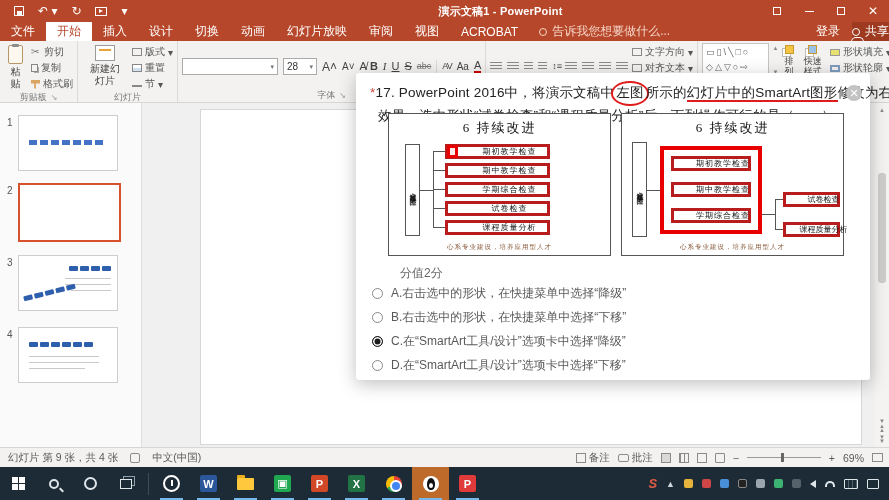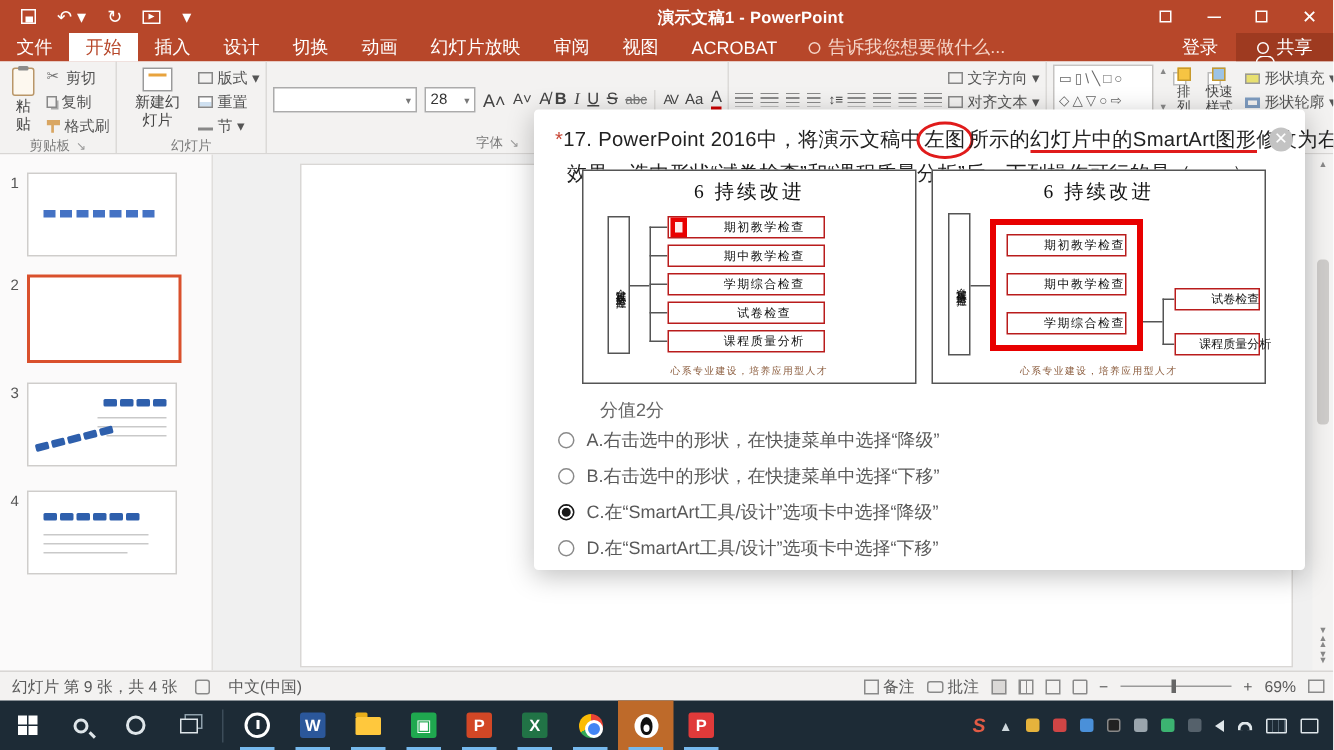--- a/index.html
+++ b/index.html
@@ -22,21 +22,21 @@
   .rst-g { width:8px; height:8px; border:1px solid #fff; }
 
   
   .tabrow { position:absolute; left:0; top:22px; width:889px; height:19px; background:#B7472A; display:flex; align-items:stretch; color:#fff; font-size:12px; }
   .tab { padding:0 11px; display:flex; align-items:center; cursor:default; }
   .tab.active { background:#fff; color:#B7472A; }
   .tellme { display:flex; align-items:center; gap:5px; padding:0 10px; color:#f5d5c8; }
   .bulb { width:8px; height:8px; border-radius:50%; border:1px solid #f5d5c8; }
   .tabspacer { flex:1; }
   .signin { padding:0 12px; display:flex; align-items:center; }
-  .shareblk { background:#9E3A20; padding:0 14px; display:flex; align-items:center; gap:5px; }
+  .shareblk { background:#9E3A20; padding:0 0; display:flex; align-items:center; gap:5px; }
   .person { width:8px; height:8px; border:1px solid #fff; border-radius:50%; position:relative; }
   .person:after { content:""; position:absolute; left:-2px; top:8px; width:11px; height:4px; border:1px solid #fff; border-bottom:none; border-radius:5px 5px 0 0; }
 
   
   .ribbon { position:absolute; left:0; top:41px; width:889px; height:62px; background:#F3F2F1; border-bottom:1px solid #D8D6D4; display:flex; color:#444; }
   .rgroup { display:flex; flex-direction:column; border-right:1px solid #DCDAD8; padding:2px 4px 0 4px; }
   .rbody { flex:1; display:flex; gap:4px; }
   .rlabel { height:14px; font-size:9px; color:#7a7a7a; text-align:center; display:flex; align-items:center; justify-content:center; gap:4px; }
   .launcher { font-size:8px; color:#9a9a9a; }
   .bigbtn { display:flex; flex-direction:column; align-items:center; justify-content:flex-start; padding:2px 4px; font-size:10px; gap:2px; text-align:center; line-height:1.15; }
@@ -138,21 +138,21 @@
   .q-close { position:absolute; right:8px; top:12px; width:16px; height:16px; border-radius:50%; background:#C3C3C3; color:#fff; font-size:11px; display:flex; align-items:center; justify-content:center; line-height:1; }
   .q-line { font-size:13.5px; color:#222; white-space:nowrap; line-height:1.55; letter-spacing:.2px; }
   .q-line2 { padding-left:8px; }
   .q-star { color:#C94A3A; }
   .circled { display:inline-block; border:2.5px solid #E01B1B; border-radius:50%; padding:0 3px; margin:0 -3px; }
   .redline { border-bottom:2.5px solid #E01B1B; padding-bottom:0px; }
   .diagrams { position:absolute; left:32px; top:40px; display:flex; gap:10px; }
   .diagram { position:relative; width:223px; height:143px; border:1px solid #555; background:#fff; }
   .dg-title { position:absolute; top:5px; left:0; width:100%; text-align:center; font-size:13px; color:#111; letter-spacing:2px; font-family:"Liberation Serif","DejaVu Serif",serif; }
   .sidebox { position:absolute; border:1px solid #555; writing-mode:vertical-rl; text-orientation:upright; font-size:7px; color:#111; display:flex; align-items:center; justify-content:center; letter-spacing:1px; }
-  .nbox { position:absolute; border:1px solid #b91c1c; background:#fff; font-size:8px; color:#111; display:flex; align-items:center; justify-content:center; letter-spacing:1px; white-space:nowrap;padding-left:24px; }
+  .nbox { position:absolute; border:3px solid #b91c1c; background:#fff; font-size:8px; color:#111; display:flex; align-items:center; justify-content:center; letter-spacing:1px; white-space:nowrap;padding-left:24px; }
   .hl { position:absolute; height:1px; background:#555; }
   .vl { position:absolute; width:1px; background:#555; }
   .redmark { position:absolute; border:3px solid #E80000; background:rgba(232,0,0,.08); }
   .redgroup { position:absolute; border:4px solid #E80000; }
   .dg-cap { position:absolute; bottom:3px; left:0; width:100%; text-align:center; font-size:6.5px; color:#8a5b3c; letter-spacing:1px; }
   .points { position:absolute; left:44px; top:192px; font-size:12px; color:#666; }
   .opts { position:absolute; left:16px; top:212px; display:flex; flex-direction:column; gap:7px; }
   .opt { display:flex; align-items:center; gap:8px; font-size:12px; color:#595959; }
   .radio { width:11px; height:11px; border:1.5px solid #8a8a8a; border-radius:50%; background:#fff; flex:none; }
   .radio.checked { border:1.5px solid #1a1a1a; background:#1a1a1a; box-shadow:inset 0 0 0 1.5px #fff; }

